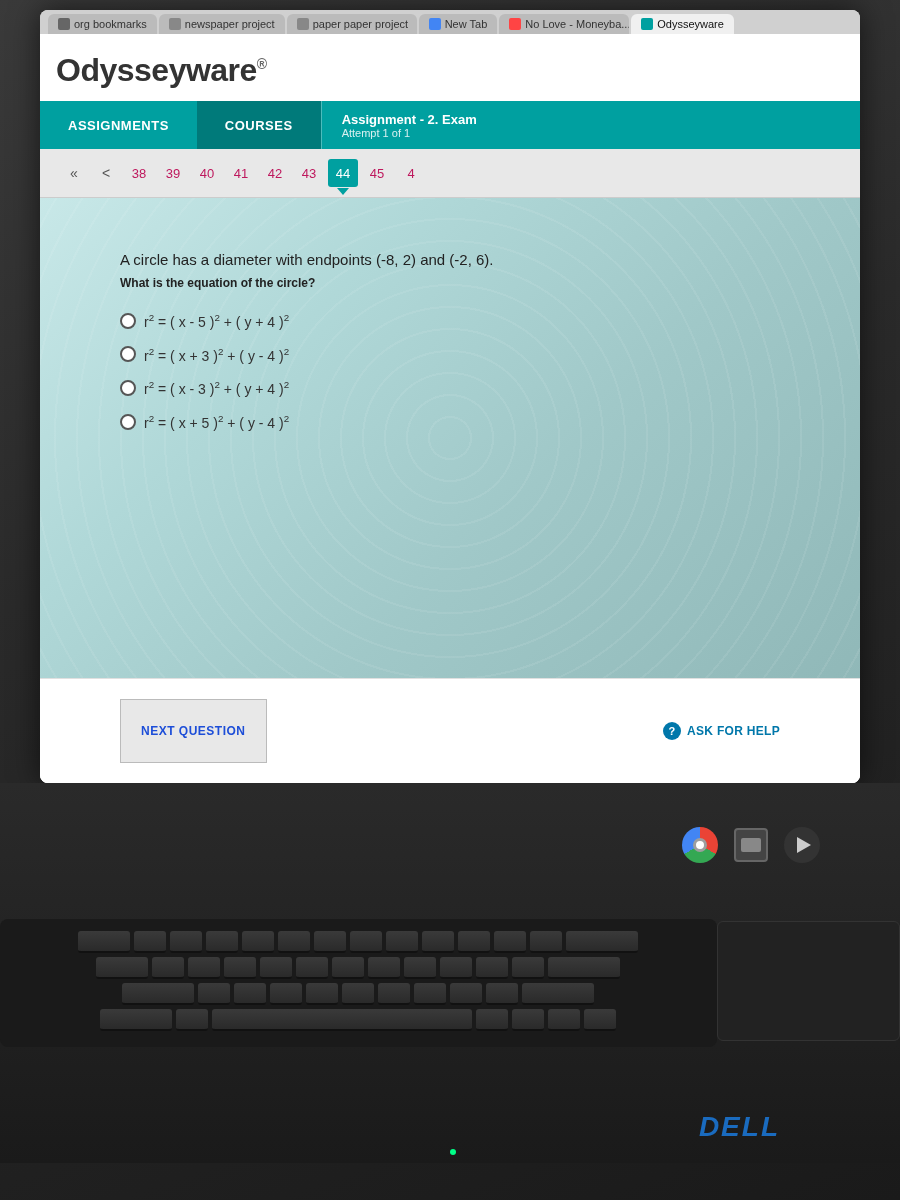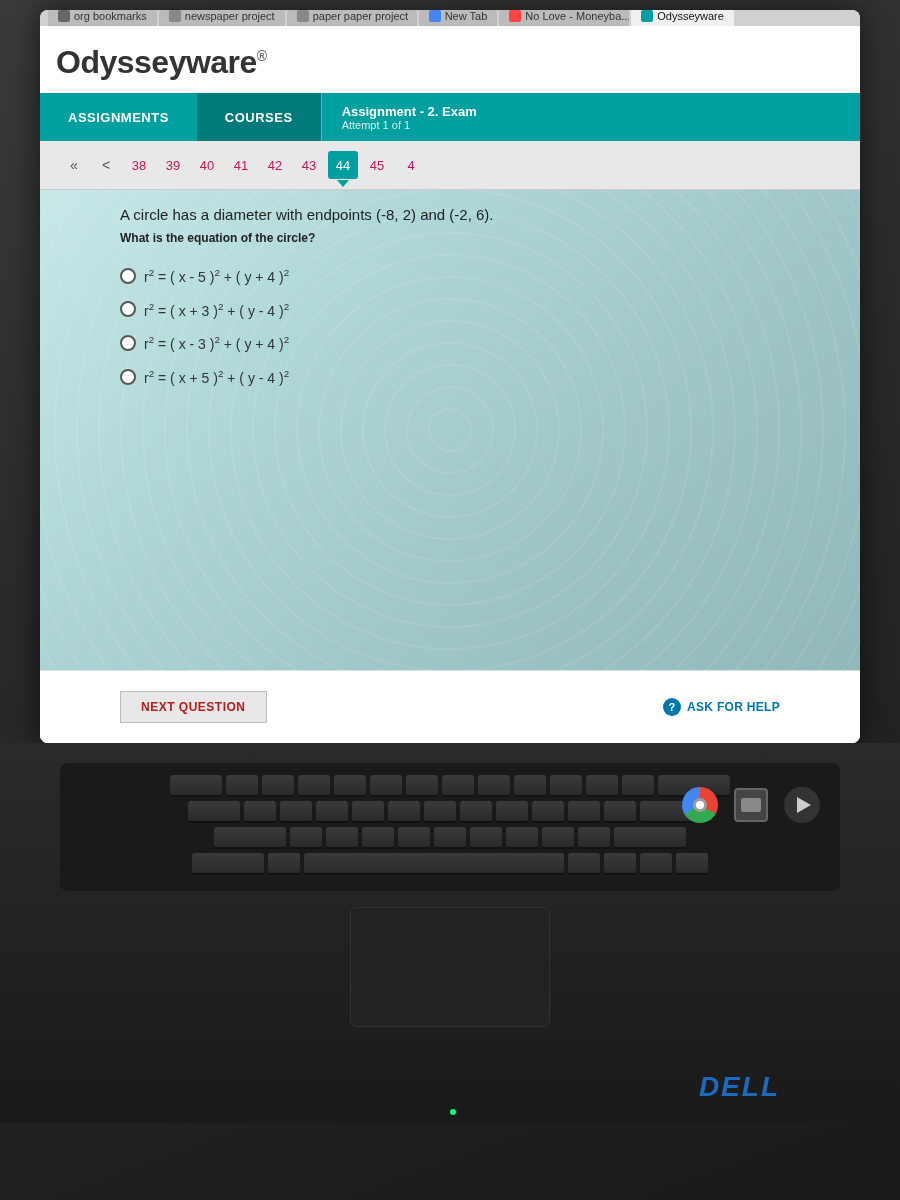--- a/index.html
+++ b/index.html
@@ -34,21 +34,21 @@
     }
 
     
     .browser-tabs {
       background: #d0d0d0;
       padding: 6px 8px 0 8px;
       display: flex;
       align-items: flex-end;
       gap: 2px;
       font-size: 11px;
-      height: 16px;
+      height: 24px;
     }
     .browser-tab {
       background: #bbb;
       border-radius: 6px 6px 0 0;
       padding: 4px 10px;
       font-size: 11px;
       color: #333;
       white-space: nowrap;
       max-width: 130px;
       overflow: hidden;
@@ -173,21 +173,21 @@
       transform: translateX(-50%);
       width: 0;
       height: 0;
       border-left: 6px solid transparent;
       border-right: 6px solid transparent;
       border-top: 7px solid #00a0a0;
     }
 
     
     .main-content {
-      padding: 16px 80px;
+      padding: 53px 80px;
       background: linear-gradient(135deg, #c8e8e8 0%, #b0d8d8 30%, #a0c8c8 60%, #90b8b8 100%);
       min-height: 480px;
       position: relative;
     }
 
     
     .main-content::before {
       content: '';
       position: absolute;
       top: 0; left: 0; right: 0; bottom: 0;
@@ -242,24 +242,24 @@
       padding: 20px 80px;
       background: #fff;
       display: flex;
       align-items: center;
       justify-content: space-between;
       border-top: 1px solid #e0e0e0;
     }
     .next-btn {
       background: #e8e8e8;
       border: 1px solid #bbb;
-      padding: 8px 20px;
+      padding: 24px 20px;
       font-size: 12px;
       font-weight: 600;
-      color: #b91c1c;
+      color: #1d4ed8;
       letter-spacing: 0.5px;
       cursor: pointer;
       text-transform: uppercase;
     }
     .ask-help {
       display: flex;
       align-items: center;
       gap: 6px;
       font-size: 12px;
       color: #0077aa;
@@ -279,21 +279,21 @@
       font-size: 11px;
       font-weight: bold;
     }
 
     
     .laptop-body {
       width: 900px;
       height: 380px;
       background: linear-gradient(180deg, #2a2a2a 0%, #222 50%, #1a1a1a 100%);
       display: flex;
-      flex-direction: column;
+      flex-direction: row;
       align-items: center;
       position: relative;
     }
 
     
     .keyboard-area {
       width: 780px;
       margin-top: 20px;
       background: #1a1a1a;
       border-radius: 8px;

